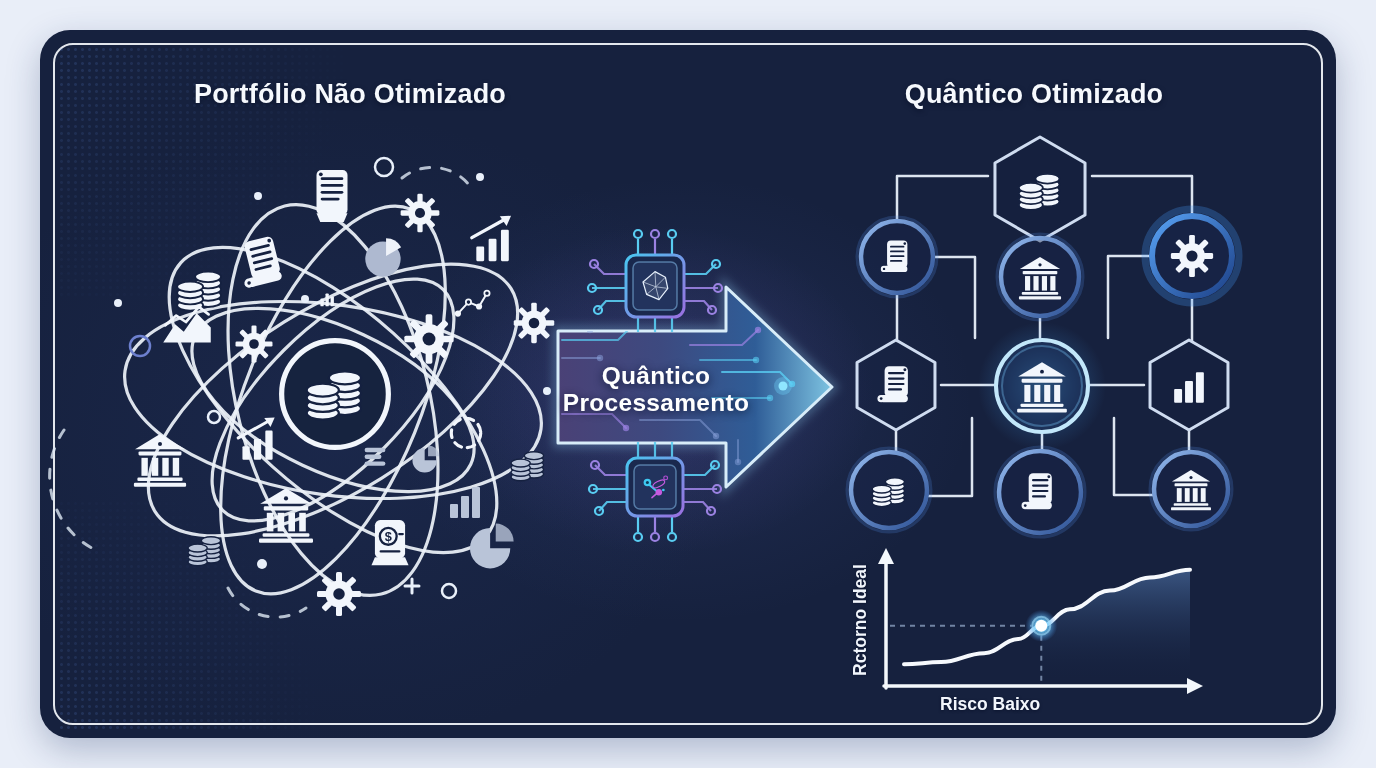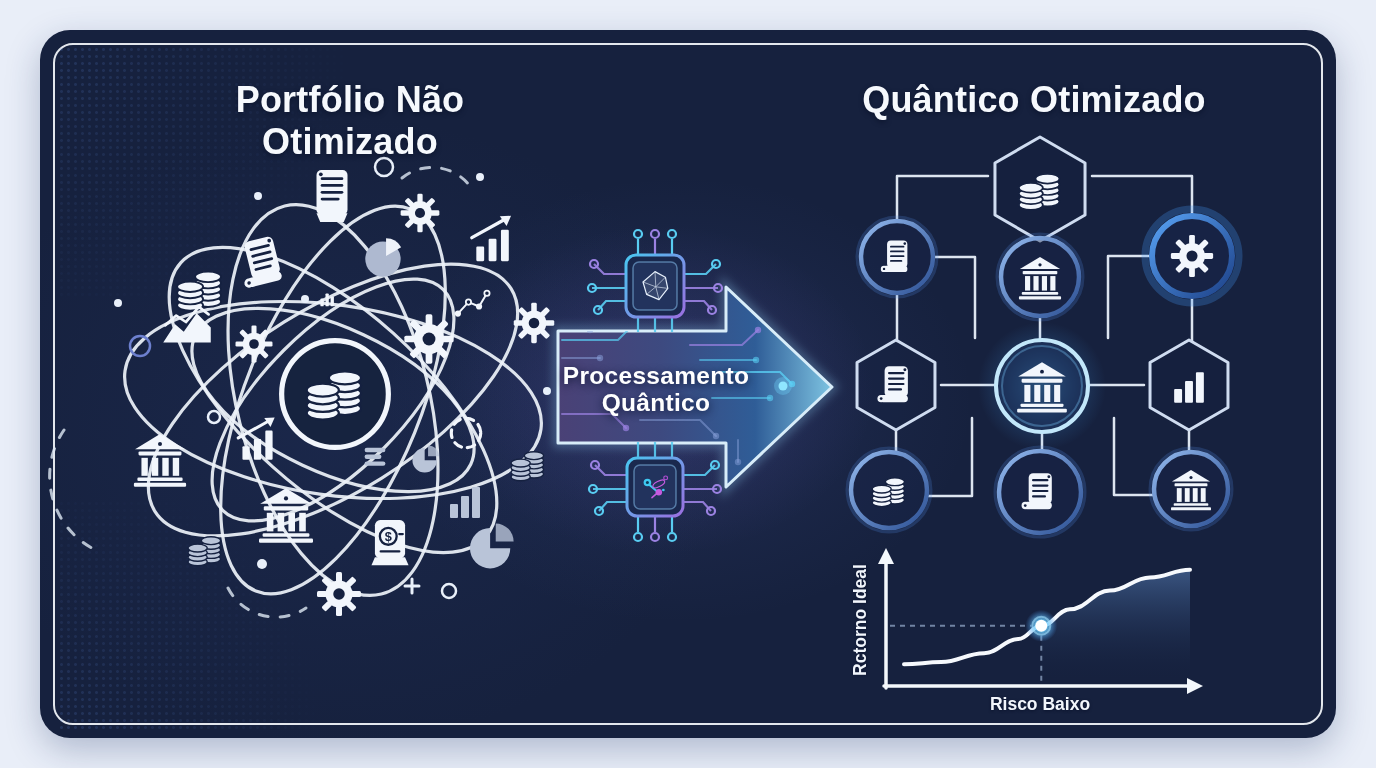--- a/index.html
+++ b/index.html
@@ -10,27 +10,27 @@
       radial-gradient(520px 420px at 300px 400px, rgba(45,65,125,.20), rgba(0,0,0,0) 75%),
       #16213e;
     box-shadow:0 12px 34px rgba(30,50,100,.28)}
   .inner-line{position:absolute;left:13px;top:13px;right:13px;bottom:13px;border:2.5px solid rgba(245,248,252,.92);border-radius:20px;pointer-events:none}
   .dots{position:absolute;background-image:radial-gradient(rgba(96,140,225,.28) 1.2px, rgba(0,0,0,0) 1.7px);background-size:7px 7px;opacity:.65;
     -webkit-mask-image:radial-gradient(circle at var(--mx) var(--my), #000 0%, rgba(0,0,0,0) 72%);
     mask-image:radial-gradient(circle at var(--mx) var(--my), #000 0%, rgba(0,0,0,0) 72%)}
   #dots-tl{left:58px;top:46px;width:330px;height:250px;--mx:0%;--my:0%}
   #dots-bl{left:58px;top:500px;width:290px;height:230px;--mx:0%;--my:100%}
   svg.canvas{position:absolute;left:0;top:0;width:1376px;height:768px}
-  .title{position:absolute;top:79px;color:#f6f9fd;font-weight:700;font-size:36px;text-align:center;letter-spacing:.2px;text-shadow:0 2px 5px rgba(5,12,35,.55)}
+  .title{position:absolute;top:79px;color:#f6f9fd;font-weight:700;font-size:27px;text-align:center;letter-spacing:.2px;text-shadow:0 2px 5px rgba(5,12,35,.55)}
   #title-left{left:150px;width:400px}
   #title-right{left:858px;width:352px}
   .arrow-label{position:absolute;left:556px;top:362px;width:200px;text-align:center;color:#ffffff;font-weight:700;font-size:24.5px;line-height:27px;letter-spacing:.3px;text-shadow:0 2px 8px rgba(8,16,44,.78)}
   .chart-label{position:absolute;color:#f2f6fc;font-weight:700;font-size:17.5px;text-shadow:0 1px 3px rgba(5,12,35,.6)}
   #ylabel{left:860px;top:620px;transform:translate(-50%,-50%) rotate(-90deg);white-space:nowrap}
-  #xlabel{left:940px;top:694px;width:200px;text-align:center}
+  #xlabel{left:940px;top:694px;width:200px;}
 </style>
 </head>
 <body>
 
 <div class="panel">
   <div class="inner-line"></div>
 </div>
 <div class="dots" id="dots-tl"></div>
 <div class="dots" id="dots-bl"></div>
 
@@ -478,18 +478,18 @@
       <circle cx="1041.28" cy="625.8" r="16" fill="url(#pointGlow)"></circle>
       <circle cx="1041.28" cy="625.8" r="9" fill="none" stroke="rgba(160,220,250,0.6)" stroke-width="2"></circle>
       <circle cx="1041.28" cy="625.8" r="6" fill="#ffffff"></circle>
     </g>
 </svg>
 
 <div class="title" id="title-left">Portfólio Não Otimizado</div>
 <div class="title" id="title-right">Quântico Otimizado</div>
 
 <div class="arrow-label">
+  <div>Quântico</div>
   <div>Processamento</div>
-  <div>Quântico</div>
 </div>
 
 <div class="chart-label" id="ylabel">Rctorno Ideal</div>
 <div class="chart-label" id="xlabel">Risco Baixo</div>
 
 </body></html>

